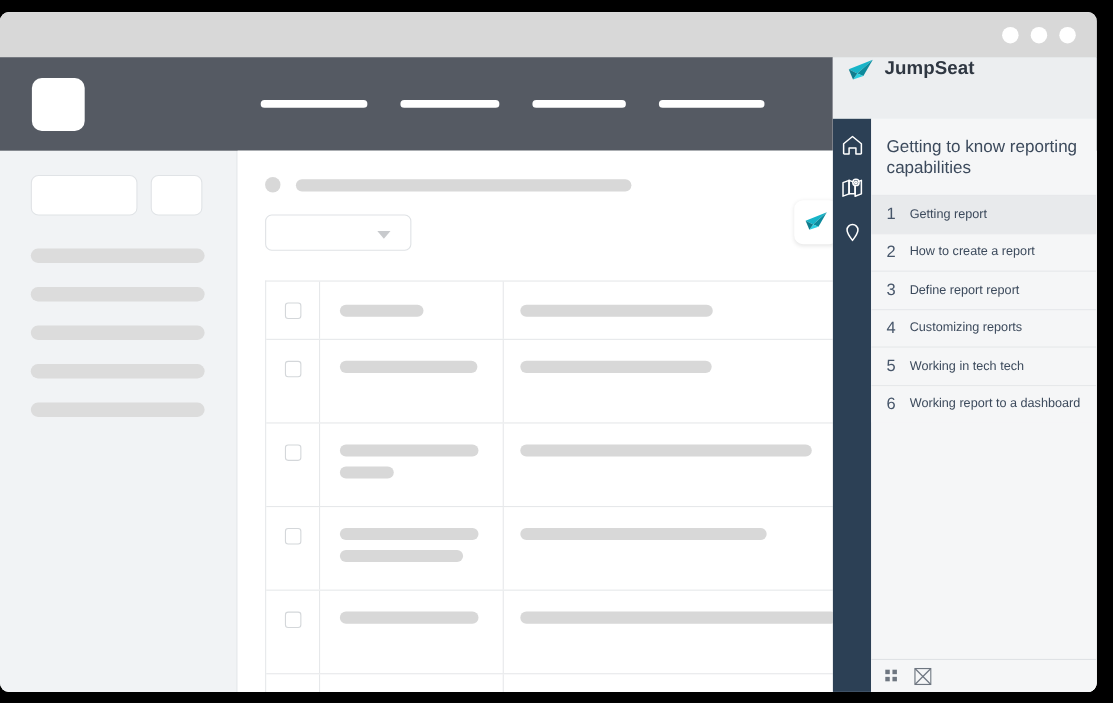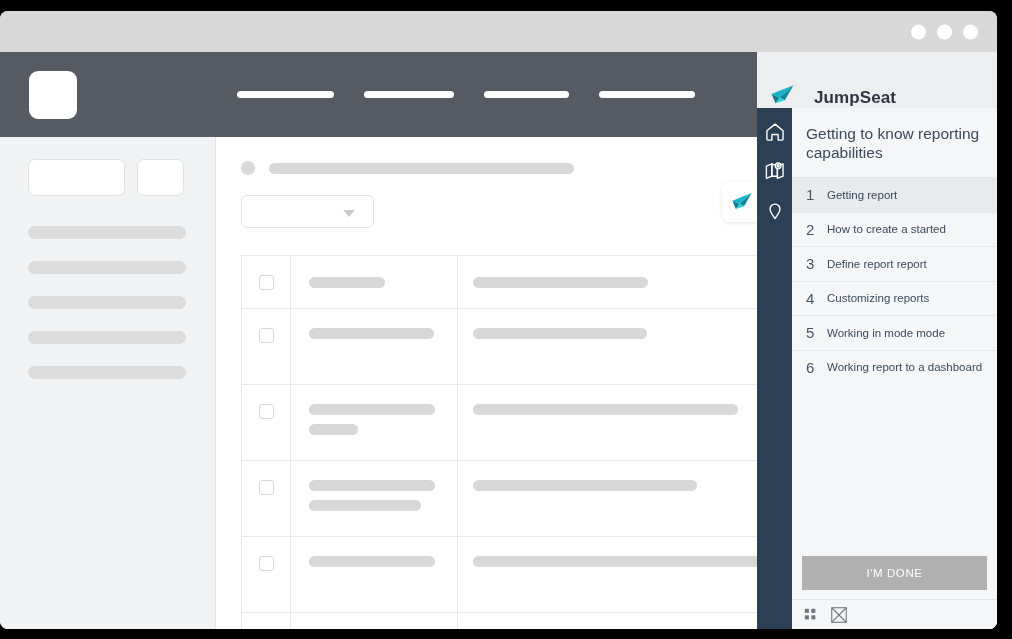--- a/index.html
+++ b/index.html
@@ -227,23 +227,23 @@
     background: #f5f6f7;
     display: flex;
     flex-direction: column;
     z-index: 40;
     overflow: hidden;
   }
   .panel-brand {
     height: 56px;
     background: #eceef0;
     display: flex;
-    align-items: flex-end;
+    align-items: flex-start;
     padding-left: 13px;
-    gap: 19px;
+    gap: 9px;
     flex: none;
   }
   .brand-name {
     font-size: 17px;
     font-weight: bold;
     color: #2f3742;
     letter-spacing: .1px;
   }
   .panel-main {
     flex: 1;
@@ -495,44 +495,41 @@
         <div class="panel-title">Getting to know reporting capabilities</div>
 
         <div class="steps">
 
           <div class="step active">
             <span class="step-num">1</span>
             <span class="step-label">Getting report</span>
           </div>
           <div class="step">
             <span class="step-num">2</span>
-            <span class="step-label">How to create a started</span>
+            <span class="step-label">How to create a report</span>
           </div>
           <div class="step">
             <span class="step-num">3</span>
             <span class="step-label">Define report report</span>
           </div>
           <div class="step">
             <span class="step-num">4</span>
             <span class="step-label">Customizing reports</span>
           </div>
           <div class="step">
             <span class="step-num">5</span>
-            <span class="step-label">Working in mode mode</span>
+            <span class="step-label">Working in tech tech</span>
           </div>
           <div class="step">
             <span class="step-num">6</span>
             <span class="step-label">Working report to a dashboard</span>
           </div>
 
         </div>
 
-        <div class="panel-footer">
-          <button class="done-btn">I'M DONE</button>
-        </div>
 
         <div class="panel-tray">
           <svg width="13" height="13" viewBox="0 0 16 16">
             <rect x="1" y="1" width="5" height="5" fill="#6e7680"></rect>
             <rect x="9" y="1" width="5" height="5" fill="#6e7680"></rect>
             <rect x="1" y="9" width="5" height="5" fill="#6e7680"></rect>
             <rect x="9" y="9" width="5" height="5" fill="#6e7680"></rect>
           </svg>
           <svg width="16" height="16" viewBox="0 0 16 16">
             <rect x="0.75" y="0.75" width="14.5" height="14.5" fill="none" stroke="#6e7680" stroke-width="1.1"></rect>

